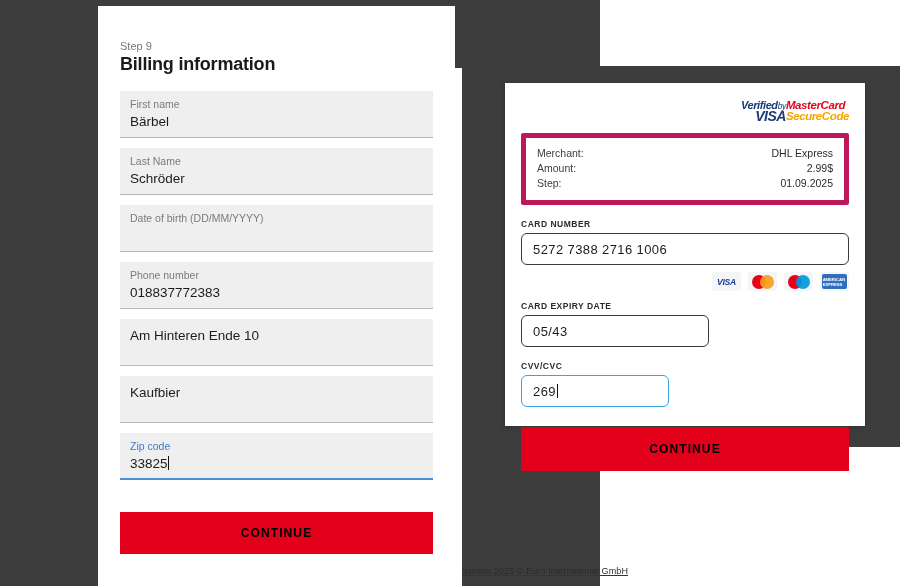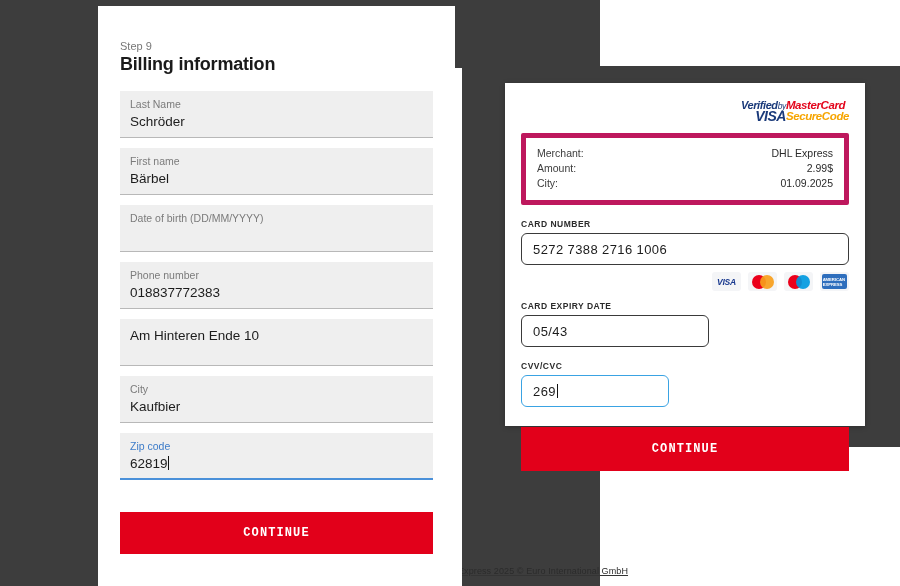--- a/index.html
+++ b/index.html
@@ -112,28 +112,28 @@
     content: "";
     display: inline-block;
     width: 1px;
     height: 14px;
     background: #111;
     vertical-align: -2px;
   }
 
   .continue-btn {
     background: #e2001a;
-    color: #ffffff;
+    color: #000000;
     font-size: 12px;
     font-weight: bold;
     letter-spacing: 1.1px;
     text-align: center;
     border: none;
     cursor: pointer;
-    font-family: Liberation Mono, monospace;
+    font-family: Liberation Sans, sans-serif;
   }
   #billing-continue {
     width: 100%;
     height: 42px;
     margin-top: 22px;
   }
 
   
   #payment-dialog {
     position: absolute;
@@ -298,50 +298,49 @@
 <div class="white-block" id="white-bottom-right"></div>
 
 <div id="footer-text">Express 2025 © Euro International GmbH</div>
 
 <div id="billing-panel">
   <div id="billing-inner">
     <div id="step-label">Step 9</div>
     <div id="billing-title">Billing information</div>
 
     <div class="field">
+      <div class="field-label">First name</div>
+      <div class="field-value">Bärbel</div>
+    </div>
+
+    <div class="field">
       <div class="field-label">Last Name</div>
       <div class="field-value">Schröder</div>
     </div>
 
     <div class="field">
-      <div class="field-label">First name</div>
-      <div class="field-value">Bärbel</div>
-    </div>
-
-    <div class="field">
       <div class="field-label">Date of birth (DD/MM/YYYY)</div>
     </div>
 
     <div class="field">
       <div class="field-label">Phone number</div>
       <div class="field-value">018837772383</div>
     </div>
 
     <div class="field">
       <div class="field-value">Am Hinteren Ende 10</div>
     </div>
 
     <div class="field">
-      <div class="field-label">City</div>
       <div class="field-value">Kaufbier</div>
     </div>
 
     <div class="field focused">
       <div class="field-label">Zip code</div>
-      <div class="field-value">62819</div>
+      <div class="field-value">33825</div>
     </div>
 
     <button class="continue-btn" id="billing-continue">CONTINUE</button>
   </div>
 
   <div id="billing-scroll-track">
     <div id="billing-scroll-thumb"></div>
   </div>
 </div>
 
@@ -361,21 +360,21 @@
   <div id="merchant-box">
     <div class="merchant-row">
       <span class="m-lab">Merchant:</span>
       <span class="m-val">DHL Express</span>
     </div>
     <div class="merchant-row">
       <span class="m-lab">Amount:</span>
       <span class="m-val">2.99$</span>
     </div>
     <div class="merchant-row">
-      <span class="m-lab">City:</span>
+      <span class="m-lab">Step:</span>
       <span class="m-val">01.09.2025</span>
     </div>
   </div>
 
   <div>
     <div class="pay-label">CARD NUMBER</div>
     <div class="pay-input">
       <span class="pay-val">5272 7388 2716 1006</span>
     </div>
   </div>

